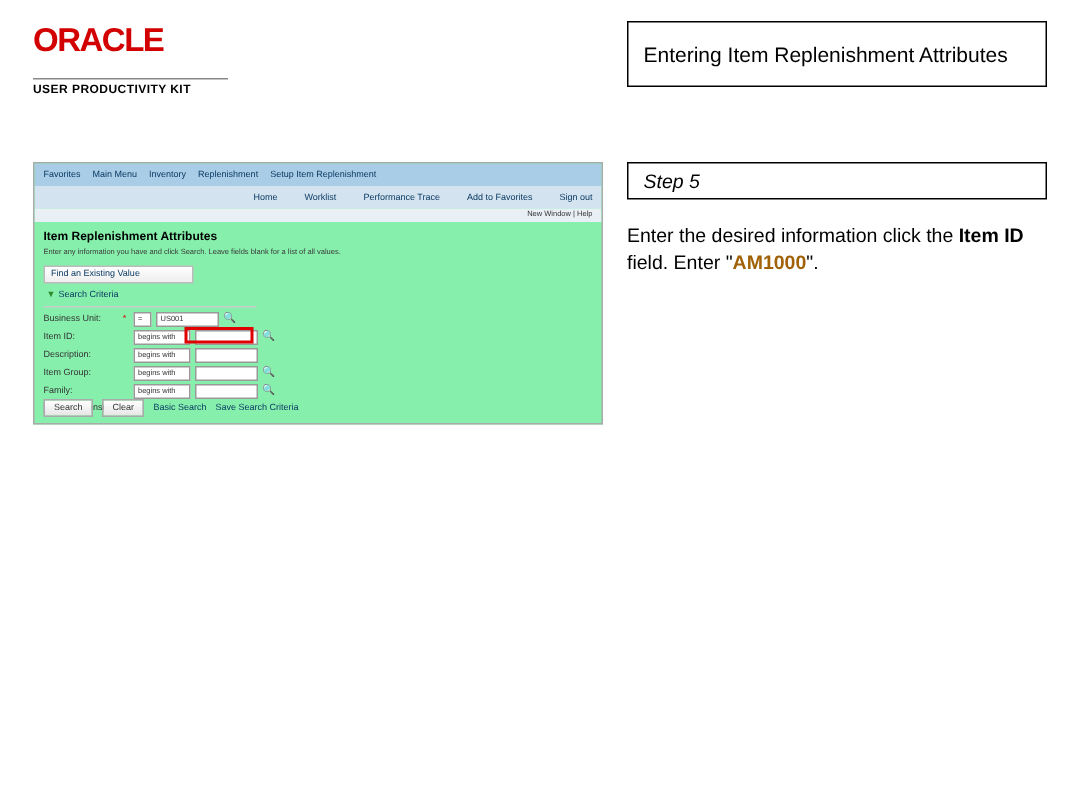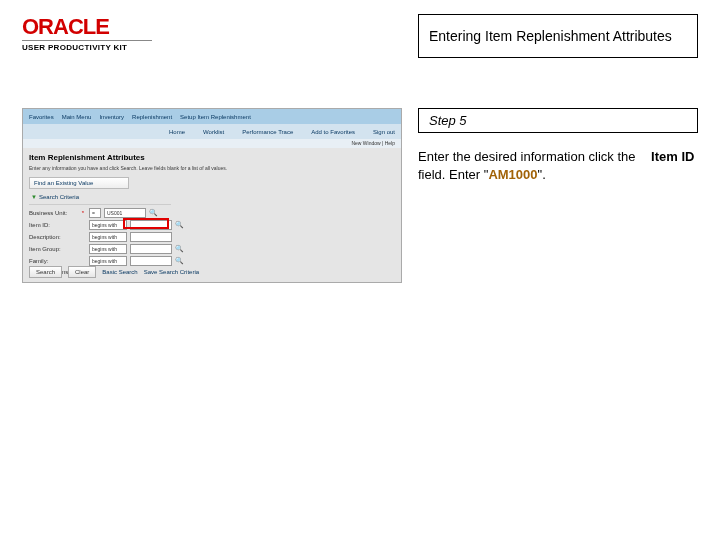--- a/index.html
+++ b/index.html
@@ -1,25 +1,25 @@
 <!DOCTYPE html>
 <html><head>
 <meta charset="utf-8">
 <style>
   * { margin: 0; padding: 0; box-sizing: border-box; }
   body { font-family: Arial, Helvetica, sans-serif; width: 720px; height: 540px; background: #fff; position: relative; }
   .logo-area { position: absolute; left: 22px; top: 14px; }
   .logo-oracle { font-family: Arial, sans-serif; font-weight: bold; font-size: 22px; color: #d20000; letter-spacing: -1px; }
-  .logo-under { width: 130px; border-top: 1px solid #888; margin-top: 0; padding-top: 2px; font-size: 8px; letter-spacing: 0.3px; color: #000; font-weight: bold; }
+  .logo-under { width: 130px; border-top: 1px solid #888; margin-top: 12px; padding-top: 2px; font-size: 8px; letter-spacing: 0.3px; color: #000; font-weight: bold; }
   .title-box { position: absolute; left: 418px; top: 14px; width: 280px; border: 1px solid #000; padding: 13px 10px; font-size: 14px; }
   .step-box { position: absolute; left: 418px; top: 108px; width: 280px; border: 1px solid #000; padding: 4px 10px; font-size: 13px; font-style: italic; }
   .instr-box { position: absolute; left: 418px; top: 148px; width: 280px; font-size: 13px; line-height: 1.35; }
-  .instr-box .bold { font-weight: bold; margin-left: 12px; }
+  .instr-box .bold { font-weight: bold; }
   .instr-box .entry { font-weight: bold; color: #a16207; }
-  .screenshot { position: absolute; left: 22px; top: 108px; width: 380px; height: 175px; border: 1px solid #aaa; background: #e5e5e5; font-size: 6px; color: #333; overflow: hidden; }
+  .screenshot { position: absolute; left: 22px; top: 108px; width: 380px; height: 175px; border: 1px solid #aaa; background: #86efac; font-size: 6px; color: #333; overflow: hidden; }
   .oracle-small { position: absolute; left: 4px; top: 19px; font-size: 10px; font-weight: bold; color: #d20000; letter-spacing: -0.5px; }
   .topnav { position: absolute; left: 0; top: 0; right: 0; height: 15px; background: #a9cde6; display: flex; align-items: center; gap: 8px; padding-left: 6px; font-size: 6px; color: #0b3a63; }
   .topnav span { white-space: nowrap; }
   .subnav { position: absolute; left: 0; top: 15px; right: 0; height: 15px; background: #d3e3ef; display: flex; align-items: center; gap: 18px; padding-left: 58px; font-size: 6px; color: #0b3a63; justify-content: flex-end; padding-right: 6px; }
   .subnav span { white-space: nowrap; }
   .underbar { position: absolute; left: 0; top: 30px; right: 0; height: 9px; background: #e8eff5; text-align: right; padding-right: 6px; font-size: 5px; color: #333; line-height: 9px;}
   .panel-title { position: absolute; left: 6px; top: 44px; font-size: 8px; font-weight: bold; color: #000; }
   .panel-sub { position: absolute; left: 6px; top: 56px; font-size: 5px; color: #3a3a3a; }
   .tab { position: absolute; left: 6px; top: 68px; width: 100px; height: 12px; border: 1px solid #bbb; background: linear-gradient(#fff,#eee); font-size: 6px; line-height: 10px; padding-left: 4px; color: #0b3a63; }
   .green-arrow { position: absolute; left: 6px; top: 82px; width: 95px; height: 12px; font-size: 6px; color: #0b3a63; line-height: 12px; padding-left: 2px; }

